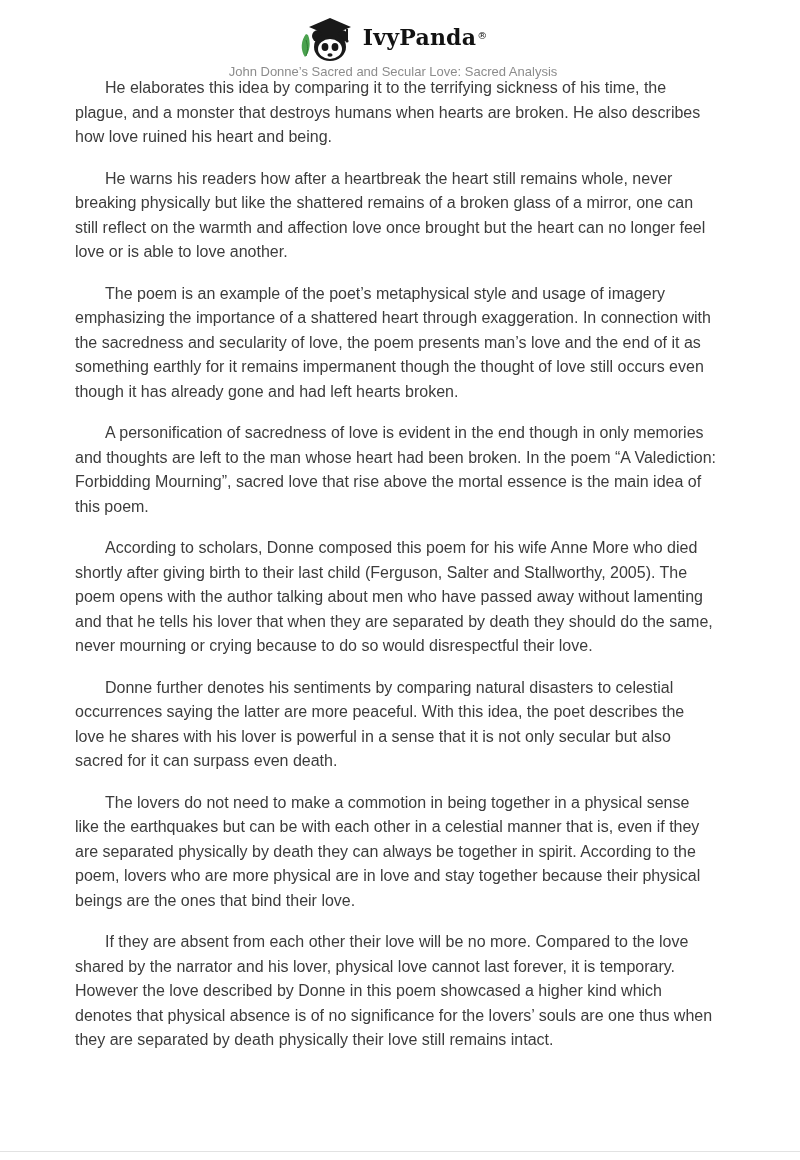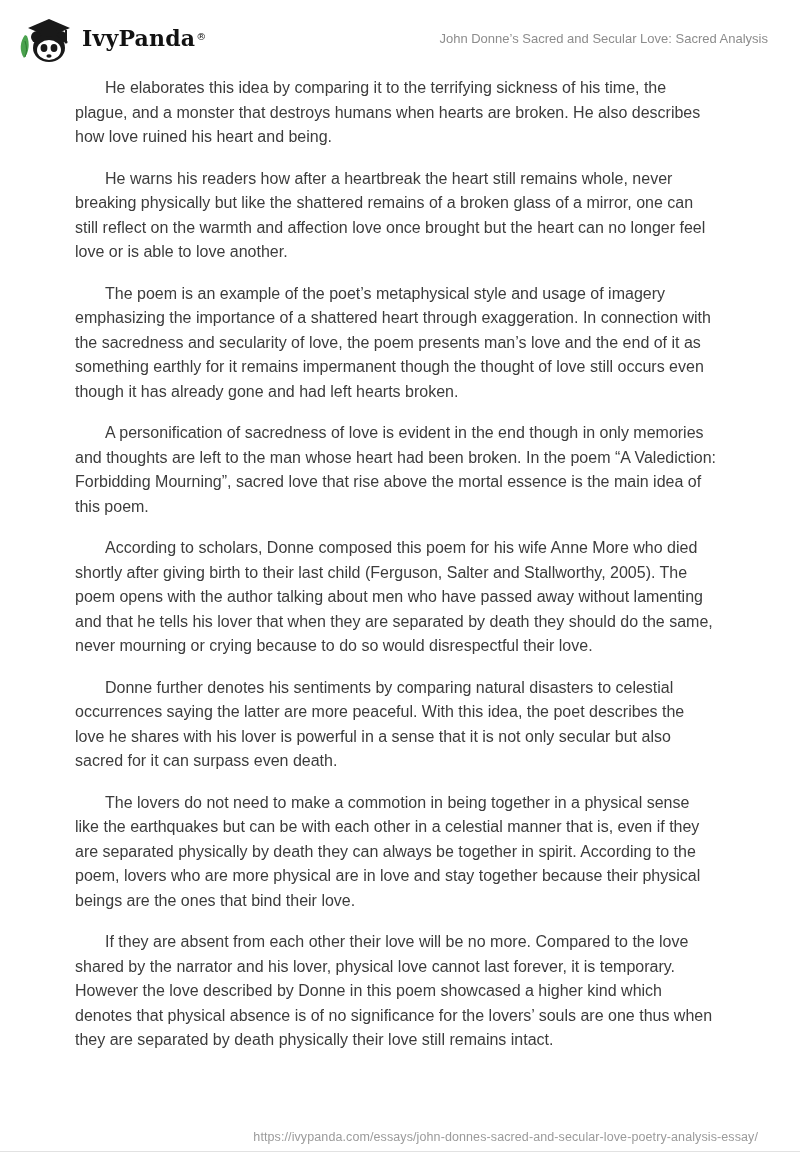--- a/index.html
+++ b/index.html
@@ -16,20 +16,21 @@
     height: 1160px;
     background: #ffffff;
   }
   
   .page-header {
     display: flex;
     align-items: center;
     justify-content: space-between;
     padding: 10px 32px 0 18px;
     height: 66px;
+    flex-direction: column;
   }
   .brand {
     display: flex;
     align-items: center;
     gap: 10px;
   }
   .logo-wrap { width: 54px; height: 54px; display: inline-block; }
   .brand-name {
     font-family: "DejaVu Serif", serif;
     font-weight: 700;
@@ -123,19 +124,16 @@
     <p class="para">He elaborates this idea by comparing it to the terrifying sickness of his time, the plague, and a monster that destroys humans when hearts are broken. He also describes how love ruined his heart and being.</p>
     <p class="para">He warns his readers how after a heartbreak the heart still remains whole, never breaking physically but like the shattered remains of a broken glass of a mirror, one can still reflect on the warmth and affection love once brought but the heart can no longer feel love or is able to love another.</p>
     <p class="para">The poem is an example of the poet’s metaphysical style and usage of imagery emphasizing the importance of a shattered heart through exaggeration. In connection with the sacredness and secularity of love, the poem presents man’s love and the end of it as something earthly for it remains impermanent though the thought of love still occurs even though it has already gone and had left hearts broken.</p>
     <p class="para">A personification of sacredness of love is evident in the end though in only memories and thoughts are left to the man whose heart had been broken. In the poem “A Valediction: Forbidding Mourning”, sacred love that rise above the mortal essence is the main idea of this poem.</p>
     <p class="para">According to scholars, Donne composed this poem for his wife Anne More who died shortly after giving birth to their last child (Ferguson, Salter and Stallworthy, 2005). The poem opens with the author talking about men who have passed away without lamenting and that he tells his lover that when they are separated by death they should do the same, never mourning or crying because to do so would disrespectful their love.</p>
     <p class="para">Donne further denotes his sentiments by comparing natural disasters to celestial occurrences saying the latter are more peaceful. With this idea, the poet describes the love he shares with his lover is powerful in a sense that it is not only secular but also sacred for it can surpass even death.</p>
     <p class="para">The lovers do not need to make a commotion in being together in a physical sense like the earthquakes but can be with each other in a celestial manner that is, even if they are separated physically by death they can always be together in spirit. According to the poem, lovers who are more physical are in love and stay together because their physical beings are the ones that bind their love.</p>
     <p class="para">If they are absent from each other their love will be no more. Compared to the love shared by the narrator and his lover, physical love cannot last forever, it is temporary. However the love described by Donne in this poem showcased a higher kind which denotes that physical absence is of no significance for the lovers’ souls are one thus when they are separated by death physically their love still remains intact.</p>
   </main>
 
-  <footer class="page-footer">
-    <span class="source-url">https://ivypanda.com/essays/john-donnes-sacred-and-secular-love-poetry-analysis-essay/</span>
-  </footer>
 
   <div class="bottom-rule"></div>
 
 </div>
 
 </body></html>

